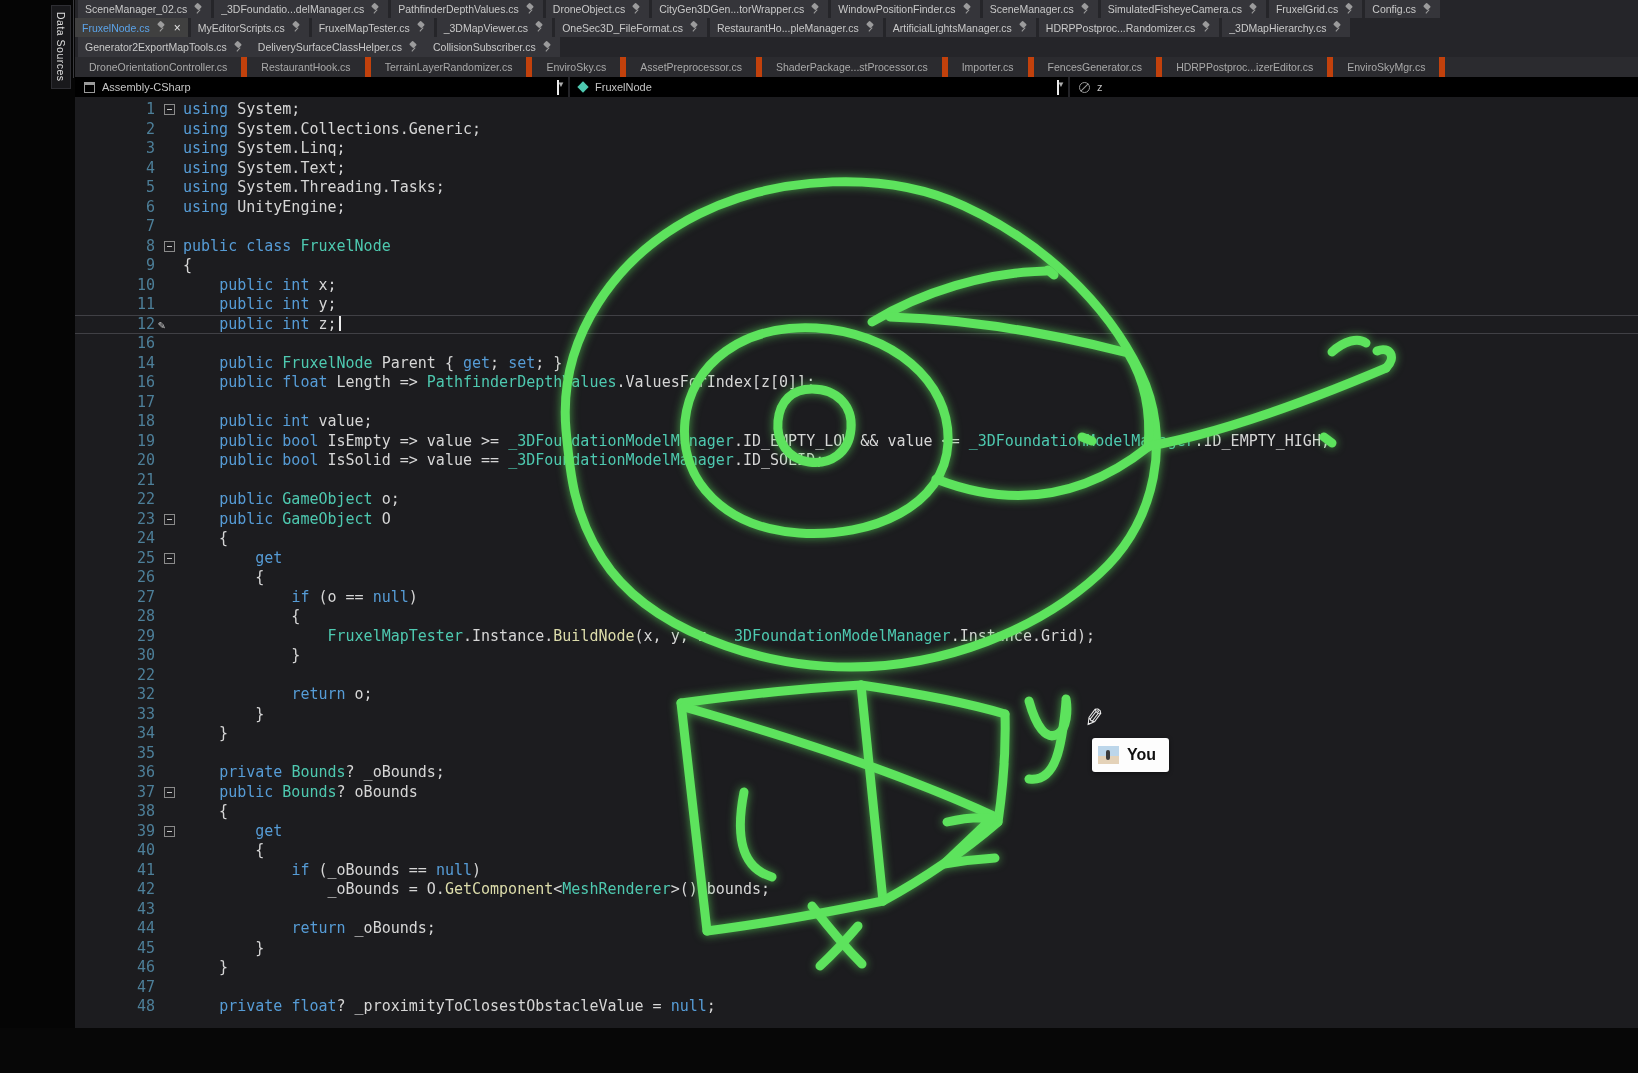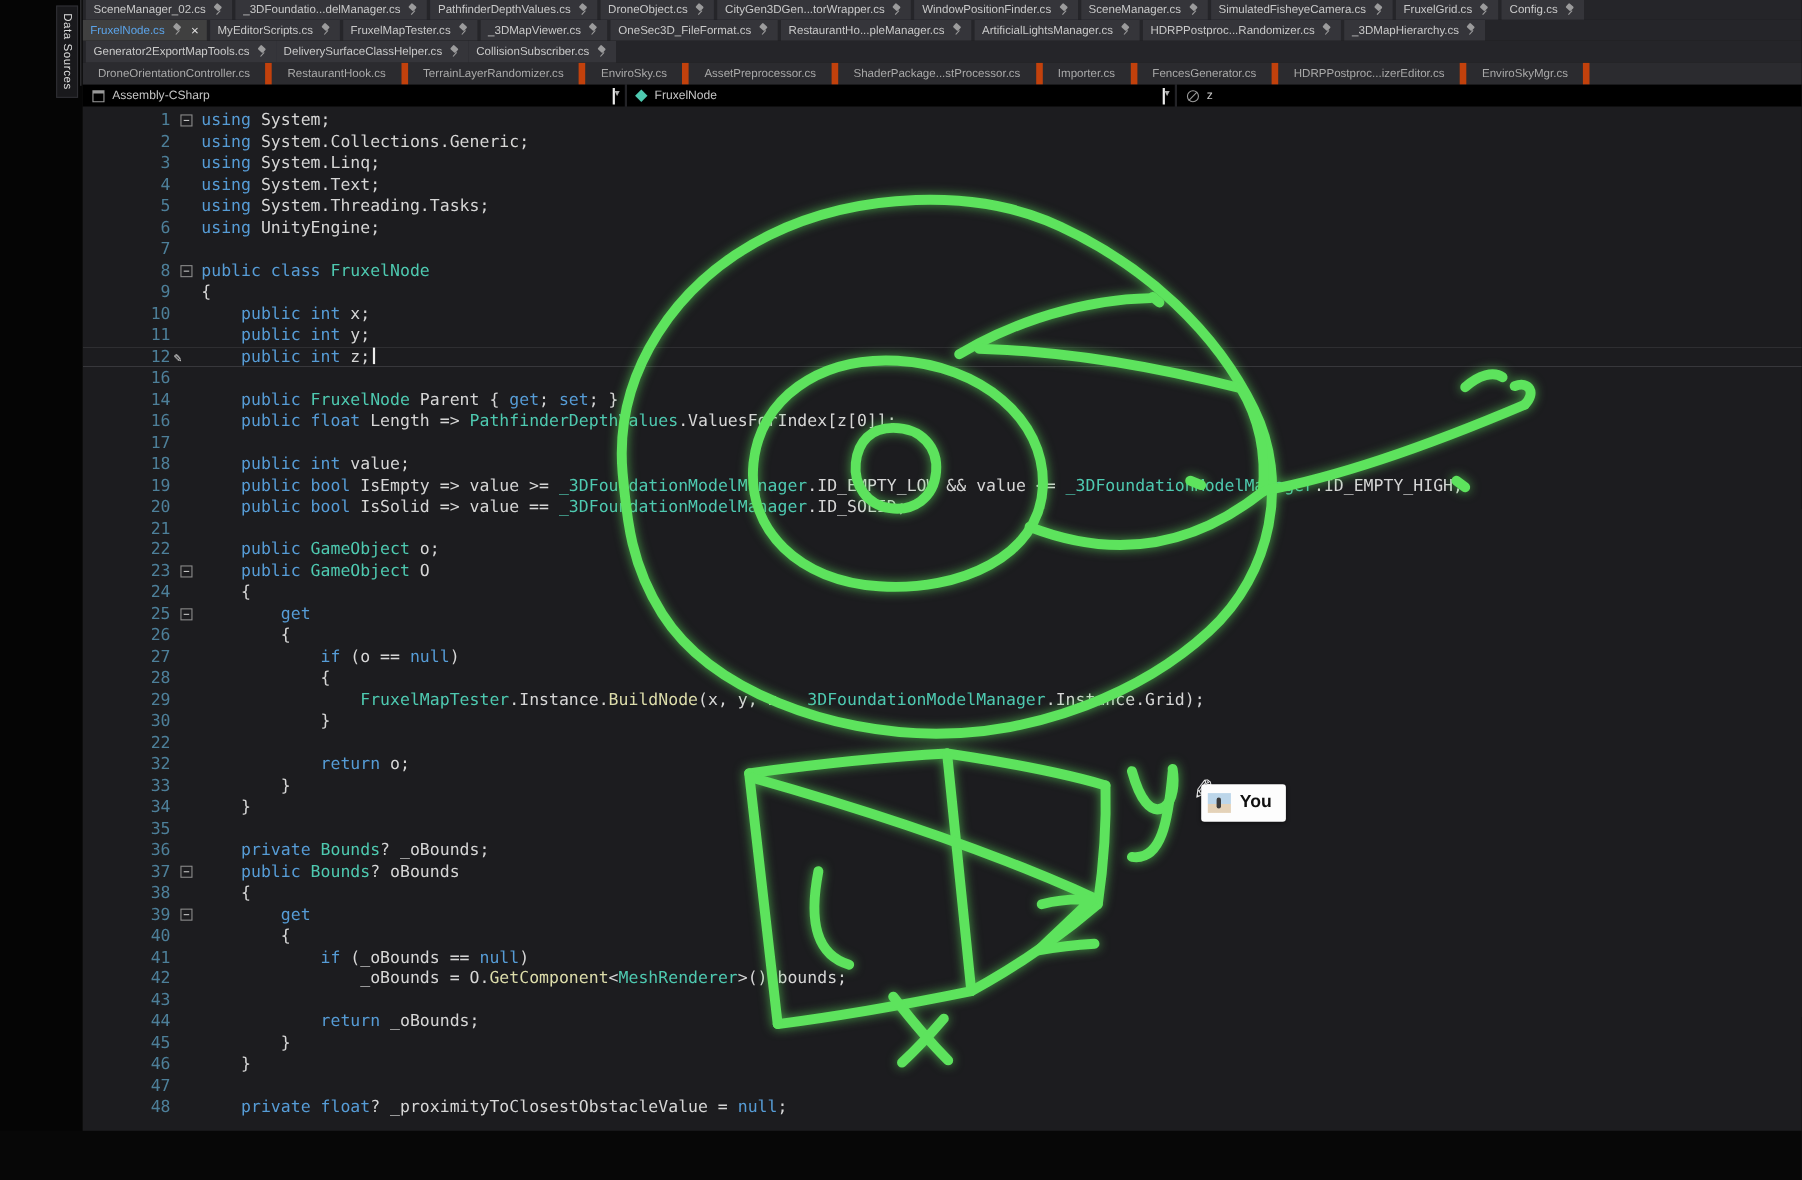--- a/index.html
+++ b/index.html
@@ -50,21 +50,21 @@
   .k{color:#569cd6}.t{color:#4ec9b0}.m{color:#dcdcaa}.p{color:#d6d6d6}
   .caret{display:inline-block;width:2px;height:15px;background:#ececec;margin-left:2px;vertical-align:-2px}
   .gutter-pencil{position:absolute;left:83px;top:1px;font-size:12px;color:#d8d8d8}
   .bottom-cut{position:absolute;left:0;right:0;top:1028px;height:45px;background:#070707;z-index:7}
 
   
   .annotation{position:absolute;inset:0;z-index:10;pointer-events:none}
   svg.draw{position:absolute;inset:0;filter:drop-shadow(0 0 5px rgba(92,228,92,.65))}
   svg.draw path{fill:none;stroke:#5de35d;stroke-width:9;stroke-linecap:round;stroke-linejoin:round}
   .pencil-cursor{position:absolute;left:1084px;top:704px;font-size:24px;color:#f0f0f0;transform:scaleX(-1) rotate(8deg)}
-  .you-chip{position:absolute;left:1092px;top:713px;height:34px;background:#fdfdfd;border-radius:3px;
+  .you-chip{position:absolute;left:1092px;top:738px;height:34px;background:#fdfdfd;border-radius:3px;
     display:flex;align-items:center;gap:8px;padding:0 13px 0 6px;box-shadow:0 1px 4px rgba(0,0,0,.45)}
   .you-chip .mini{width:21px;height:18px;background:linear-gradient(#bcd6ea 55%,#e4d2b8 55%);position:relative}
   .you-chip .mini::after{content:"";position:absolute;left:8px;top:4px;width:4px;height:10px;background:#3a3a3a;border-radius:2px}
   .you-label{font-weight:bold;font-size:16px;color:#101010}
 </style>
 </head>
 <body>
 
 <div class="left-strip">
   <span class="edge"></span>

